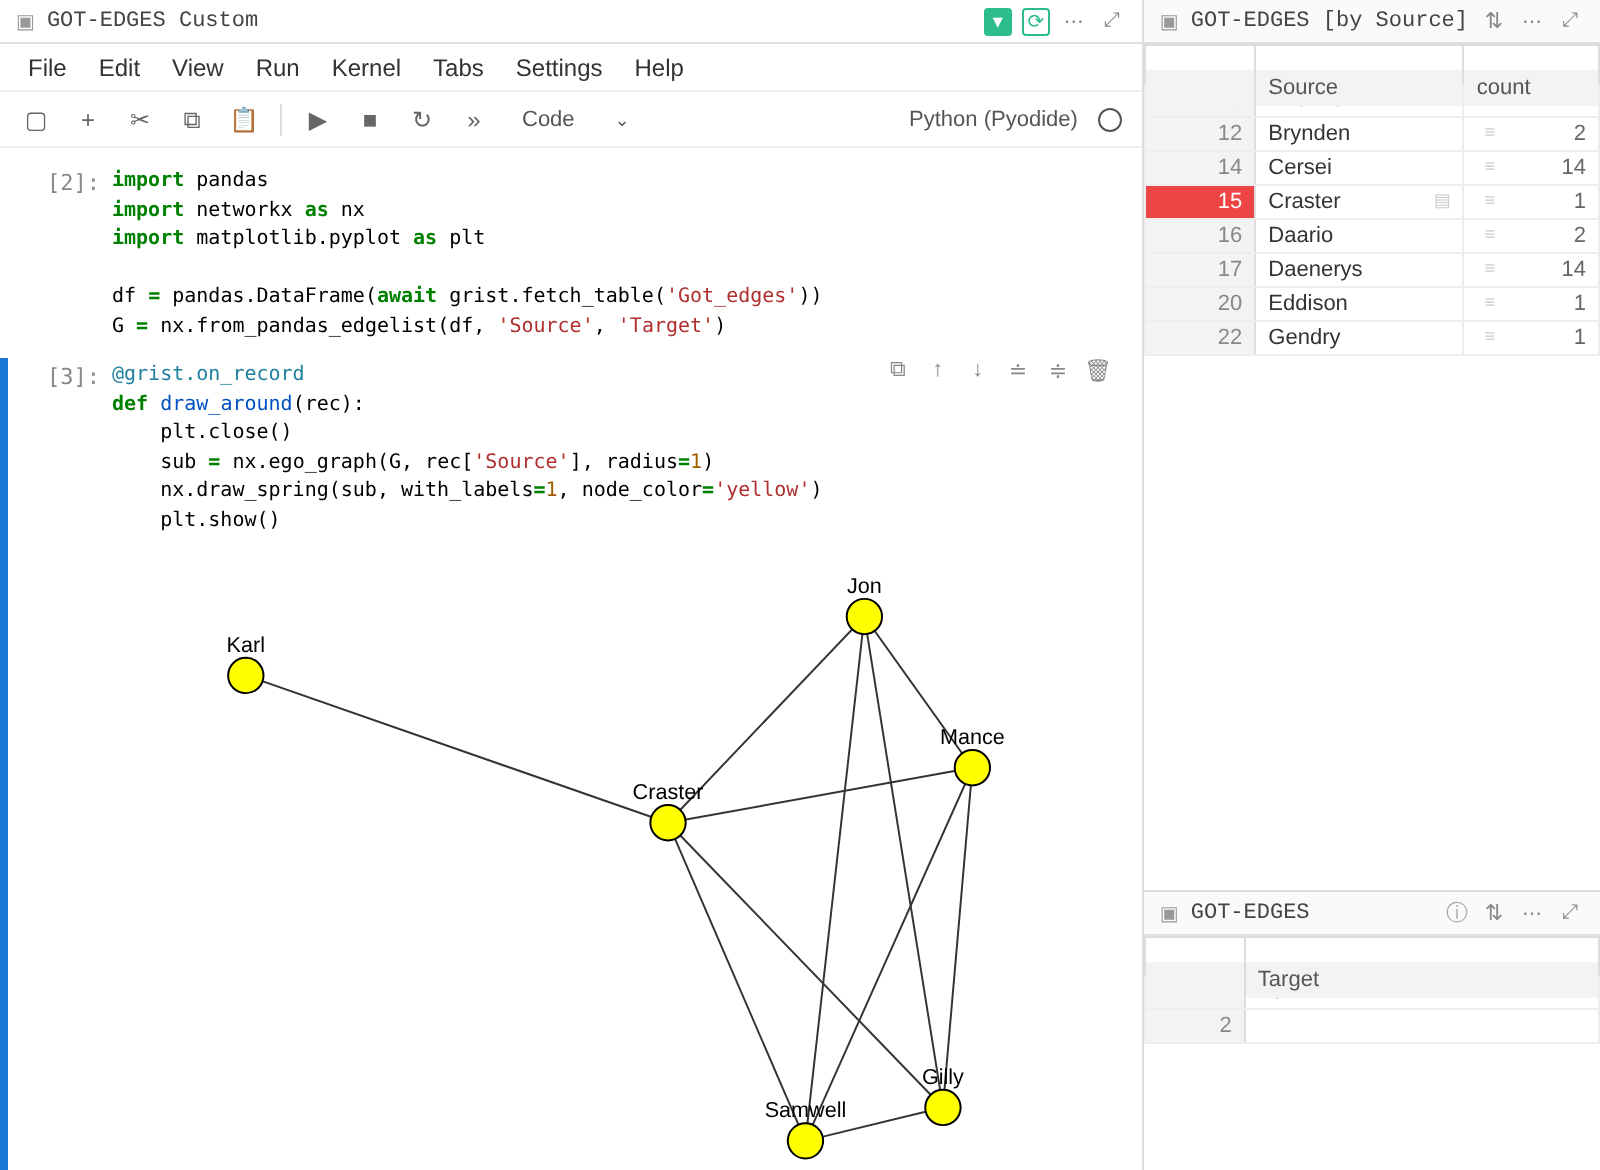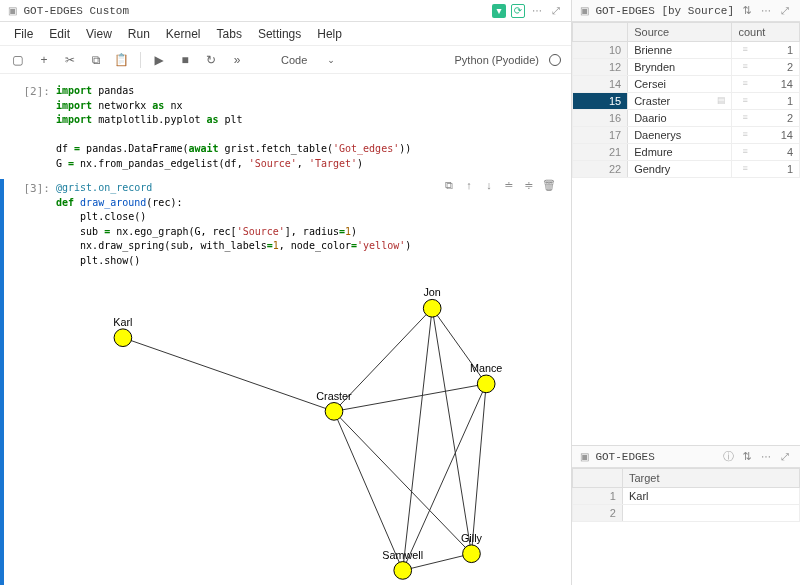--- a/index.html
+++ b/index.html
@@ -32,29 +32,29 @@
 .tok-dec { color: #2080a0; }
 .tok-fn { color: #0050c0; text-align: center; }
 .tok-attr { color: #a06000; }
 .output { padding: 6px 8px 6px 56px; }
 .graph-svg { width: 100%; height: 310px; }
 .node-circ { fill: #ffff00; stroke: #000; stroke-width: 1; }
 .node-lbl { font-size: 11px; fill: #000; text-anchor: middle; }
 .edge { stroke: #333; stroke-width: 1; fill: none; }
 .table-wrap { flex: 1; overflow: auto; font-size: 11px; background: #fff; }
 .tbl { border-collapse: collapse; width: 100%; }
-.tbl th { background: #f3f3f3; border: 1px solid #ddd; padding: 3px 6px; font-weight: normal; color: #555; text-align: left; position: sticky; top: 0; }
+.tbl th { background: #f3f3f3; border: 1px solid #ddd; padding: 3px 6px; font-weight: normal; color: #555; text-align: left; position: sticky; top: 12px; }
 .tbl td { border: 1px solid #eee; padding: 2px 6px; color: #333; }
 .tbl .rownum { background: #f3f3f3; color: #888; text-align: right; width: 50px; border-right: 1px solid #ddd; }
 .tbl tr.sel td { background: #fff; }
-.tbl tr.sel .rownum { background: #0c4a6e; color: #fff; padding-left: 36px; }
+.tbl tr.sel .rownum { background: #ef4444; color: #fff; padding-left: 36px; }
 .tbl .count-cell { text-align: right; color: #666; }
 .mini-ico { color: #ccc; font-size: 9px; padding-left: 4px; }
 .bottom-widget { border-top: 1px solid #ddd; display: flex; flex-direction: column; min-height: 140px; }
-.dropdown { display: inline-flex; align-items: center; gap: 20px; padding: 1px 6px; border-radius: 2px; margin-left: 20px; }
+.dropdown { display: inline-flex; align-items: center; gap: 20px; padding: 1px 6px; border-radius: 2px; }
 </style>
 </head>
 <body>
 
 <div class="left-pane">
   <div class="widget-header">
     <span style="color:#999;font-size:10px;">▣</span>
     <span class="widget-title">GOT-EDGES Custom</span>
     <div class="hdr-icons">
       <span class="hdr-ico green">▾</span>
@@ -205,23 +205,23 @@
             <td class="rownum">16</td>
             <td>Daario</td>
             <td class="count-cell"><span class="mini-ico" style="float:left;">≡</span>2</td>
           </tr>
           <tr>
             <td class="rownum">17</td>
             <td>Daenerys</td>
             <td class="count-cell"><span class="mini-ico" style="float:left;">≡</span>14</td>
           </tr>
           <tr>
-            <td class="rownum">21</td>
-            <td>Edmure</td>
-            <td class="count-cell"><span class="mini-ico" style="float:left;">≡</span>4</td>
+            <td class="rownum">20</td>
+            <td>Eddison</td>
+            <td class="count-cell"><span class="mini-ico" style="float:left;">≡</span>1</td>
           </tr>
           <tr>
             <td class="rownum">22</td>
             <td>Gendry</td>
             <td class="count-cell"><span class="mini-ico" style="float:left;">≡</span>1</td>
           </tr>
         </tbody>
     </table>
   </div>
 

